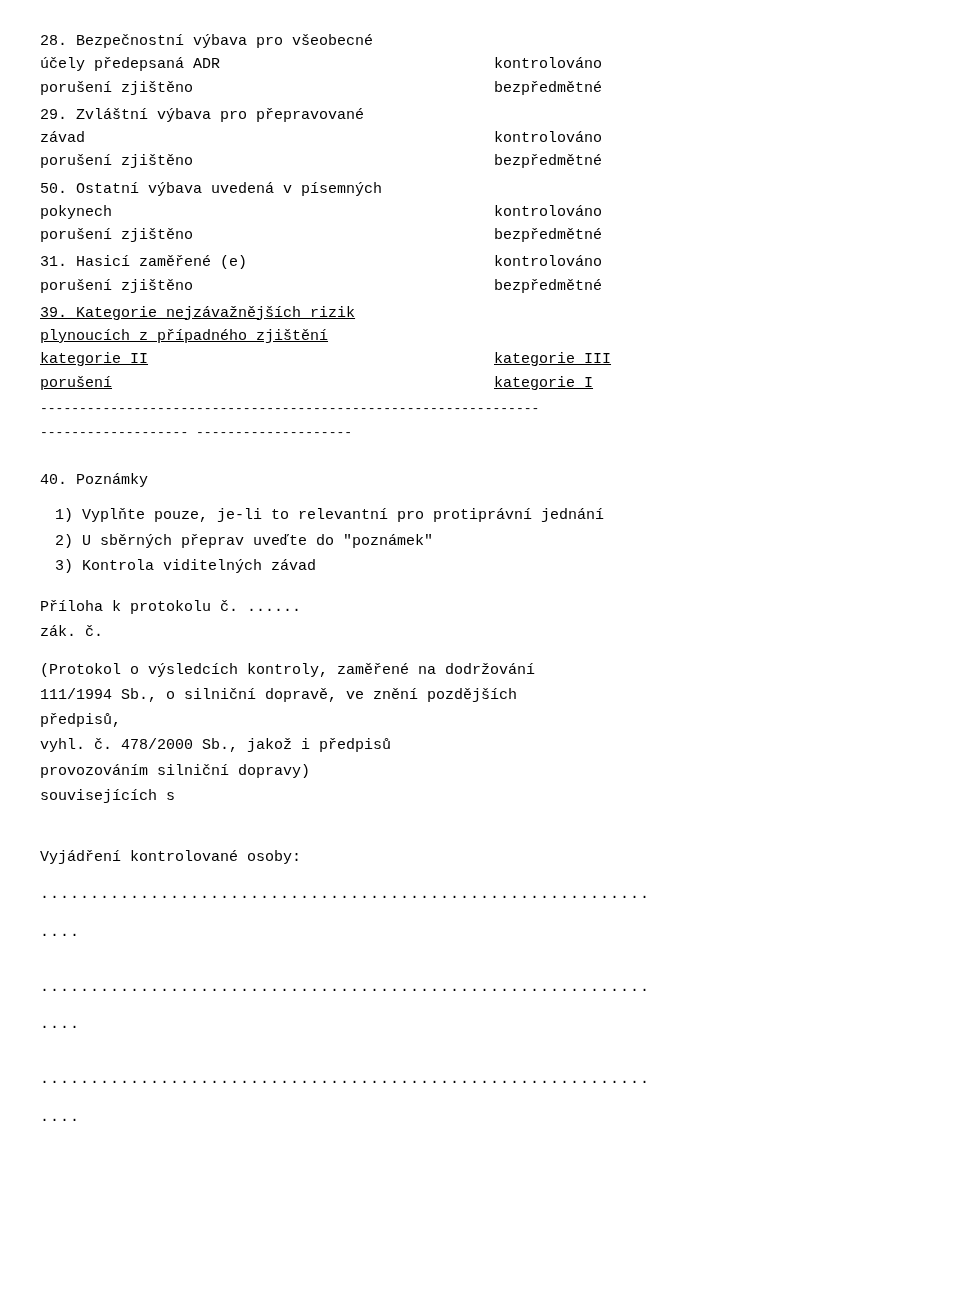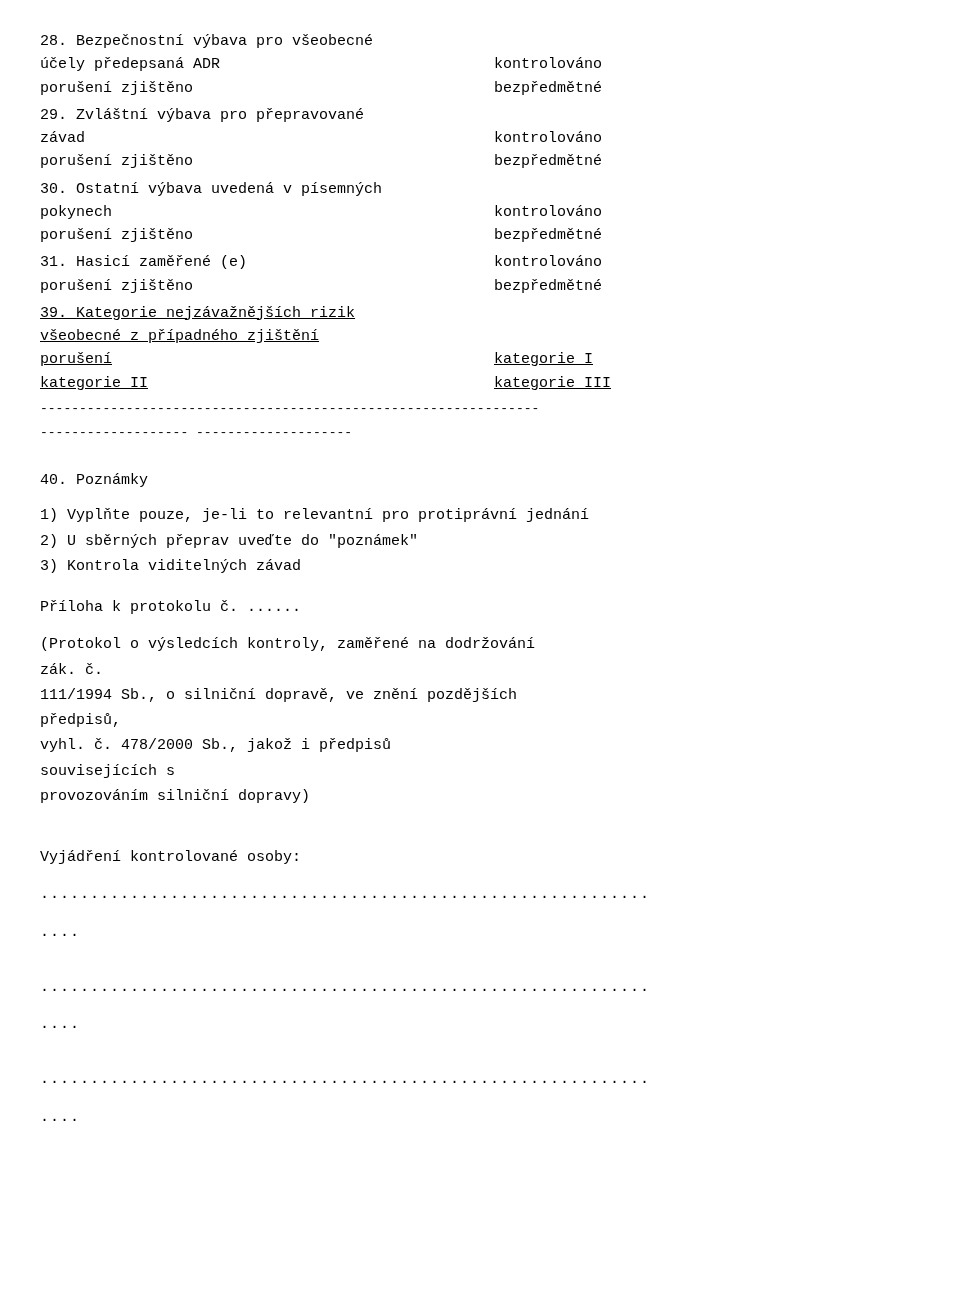--- a/index.html
+++ b/index.html
@@ -116,21 +116,21 @@
         <span>porušení zjištěno</span>
       </div>
       <div class="col-right">
         <span>bezpředmětné</span>
       </div>
     </div>
   </div>
 
   <div class="section">
     <div>
-      <span>30.</span>
+      <span>50.</span>
       <span> </span>
       <span>Ostatní výbava uvedená v písemných</span>
     </div>
     <div class="row-with-cols">
       <div class="col-left">
         <span>    pokynech</span>
       </div>
       <div class="col-right">
         <span>kontrolováno</span>
       </div>
@@ -166,66 +166,66 @@
     </div>
   </div>
 
   <div class="section" style="margin-top:4px;text-decoration:underline;">
     <div>
       <span>39.</span>
       <span> </span>
       <span>Kategorie nejzávažnějších rizik</span>
     </div>
     <div>
-      <span>    všeobecné z případného zjištění</span>
+      <span>    plynoucích z případného zjištění</span>
+    </div>
+    <div class="row-with-cols">
+      <div class="col-left">
+        <span>kategorie II</span>
+      </div>
+      <div class="col-right">
+        <span>kategorie III</span>
+      </div>
     </div>
     <div class="row-with-cols">
       <div class="col-left">
         <span>    porušení</span>
       </div>
       <div class="col-right">
         <span>kategorie I</span>
-      </div>
-    </div>
-    <div class="row-with-cols">
-      <div class="col-left">
-        <span>kategorie II</span>
-      </div>
-      <div class="col-right">
-        <span>kategorie III</span>
       </div>
     </div>
   </div>
 
   <div class="separator-line">----------------------------------------------------------------</div>
   <div class="separator-line">------------------- --------------------</div>
 
   <div class="section notes-section" style="margin-top:26px;">
     <div>
       <span>40.</span>
       <span> </span>
       <span>Poznámky</span>
     </div>
   </div>
 
-  <div class="notes-list" style="margin-top:12px;">
+  <div class="notes-list" style="margin-top:12px;margin-left:15px;">
     <p>1) Vyplňte pouze, je-li to relevantní pro protiprávní jednání</p>
     <p>2) U sběrných přeprav uveďte do "poznámek"</p>
     <p>3) Kontrola viditelných závad</p>
   </div>
 
   <div class="appendix-section">
     <p style="margin-top:16px;">Příloha k protokolu č. ......</p>
+    <p>zák. č.</p>
     <p style="margin-top:14px;">(Protokol o  výsledcích  kontroly, zaměřené na  dodržování</p>
-    <p>zák. č.</p>
     <p>111/1994 Sb.,  o silniční dopravě,  ve znění pozdějších</p>
     <p>předpisů,</p>
     <p>vyhl.  č.  478/2000  Sb.,  jakož  i  předpisů</p>
+    <p>provozováním silniční dopravy)</p>
     <p>souvisejících  s</p>
-    <p>provozováním silniční dopravy)</p>
   </div>
 
   <div style="margin-top:38px;">
     <p>Vyjádření kontrolované osoby:</p>
   </div>
 
   <div>
     <p class="dotted-line">.............................................................</p>
     <p class="dotted-line">....</p>
     <div class="blank-space" style="height:10px;"></div>

